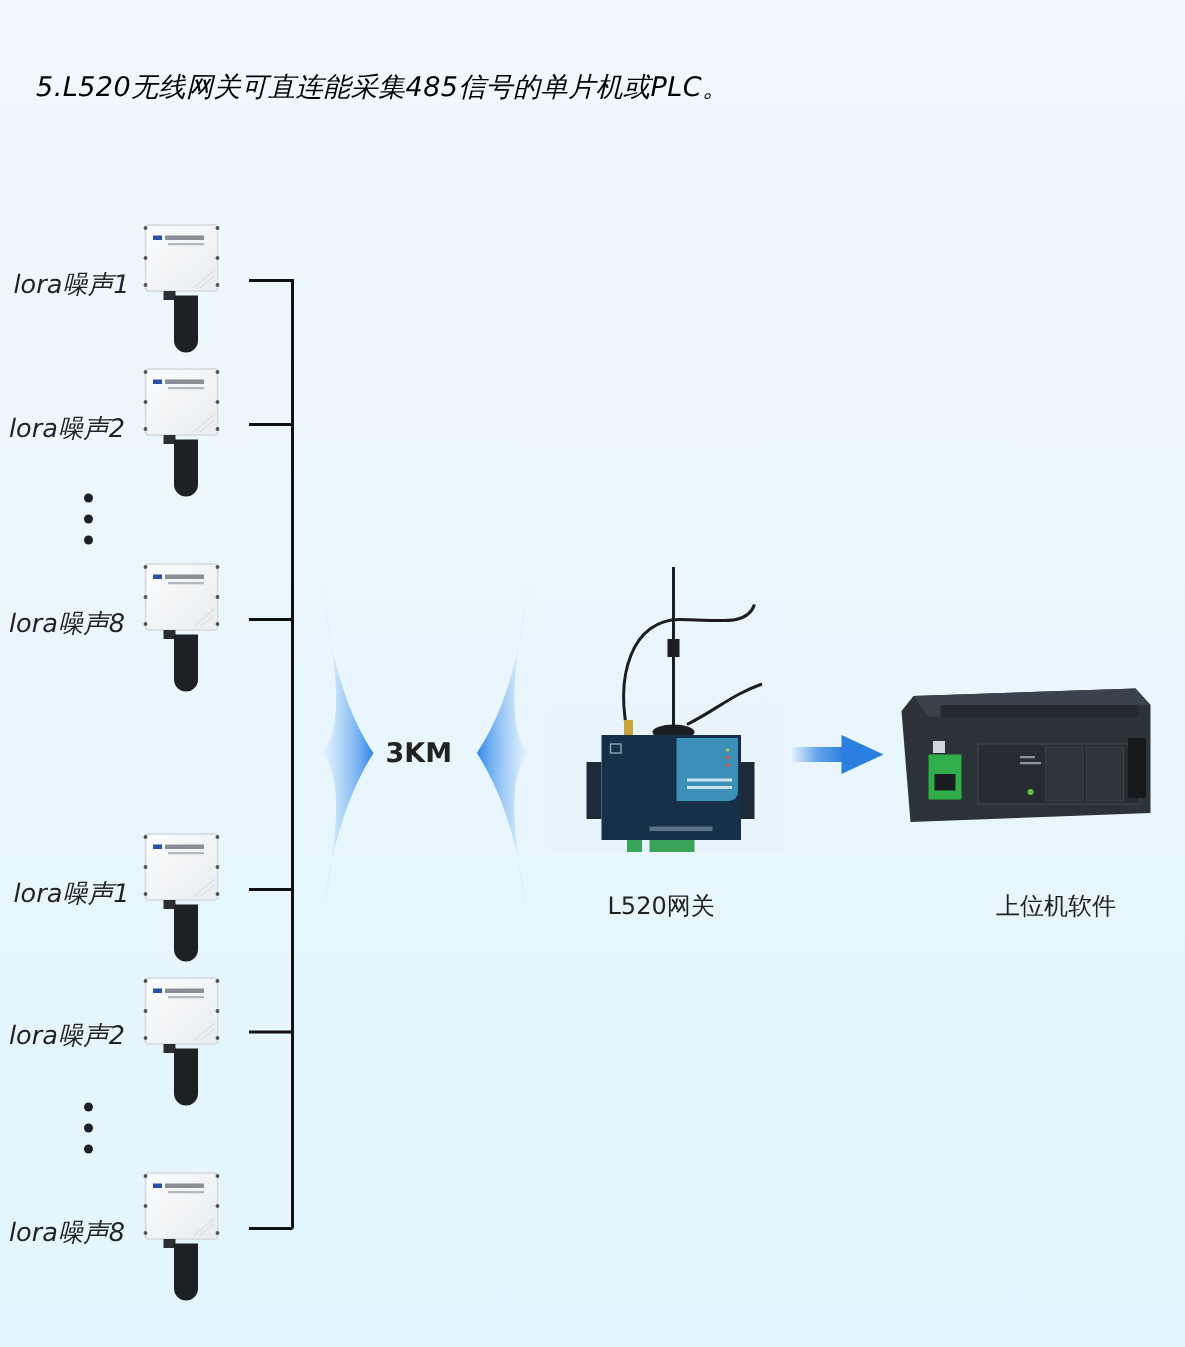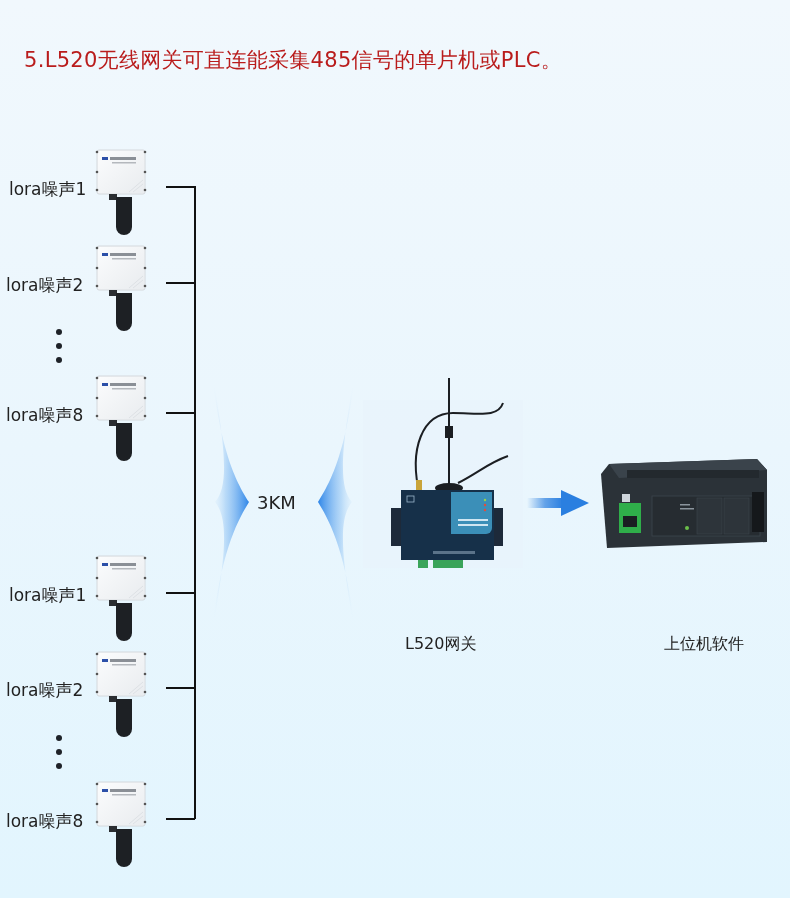--- a/index.html
+++ b/index.html
@@ -3,28 +3,28 @@
 <meta charset="utf-8">
 <style>
   html, body { margin:0; padding:0; }
   body {
     width:790px; height:898px; position:relative; overflow:hidden;
     background: linear-gradient(180deg, #f1f8fd 0%, #eaf6fd 50%, #e2f5fe 100%);
     font-family: "DejaVu Sans", "Liberation Sans", sans-serif;
     color:#1c1c1c;
   }
   .abs { position:absolute; }
-  .title { left:24px; top:46px; font-size:21px; letter-spacing:0.3px; color:#b91c1c; }
-  .label { font-size:17px; color:#222; white-space:nowrap; }
+  .title { left:24px; top:46px; font-size:18px; letter-spacing:0.3px; color:#000000;font-style:italic; }
+  .label { font-size:17px; color:#222; white-space:nowrap;font-style:italic; }
   .sensor { width:52px; height:92px; }
   .hline { height:1.5px; background:#111; }
   .vline { width:1.5px; background:#111; }
   .dot { width:6px; height:6px; border-radius:50%; background:#1e2228; }
-  .km { font-size:18px; font-weight:normal; color:#222; }
-  .caption { font-size:16px; color:#222; white-space:nowrap;margin-top:40px; }
+  .km { font-size:18px; font-weight:bold; color:#222; }
+  .caption { font-size:16px; color:#222; white-space:nowrap; }
 </style>
 </head>
 <body>
 
 <svg width="0" height="0" style="position:absolute">
   <defs>
     <symbol id="sensor-sym" viewBox="0 0 52 92">
       <rect x="2" y="2" width="48" height="44" rx="2" fill="#f4f6f8" stroke="#d4d8dc" stroke-width="1"></rect>
       <rect x="3" y="3" width="46" height="42" fill="url(#sgrad)"></rect>
       <circle cx="2" cy="4" r="1.3" fill="#555"></circle>

